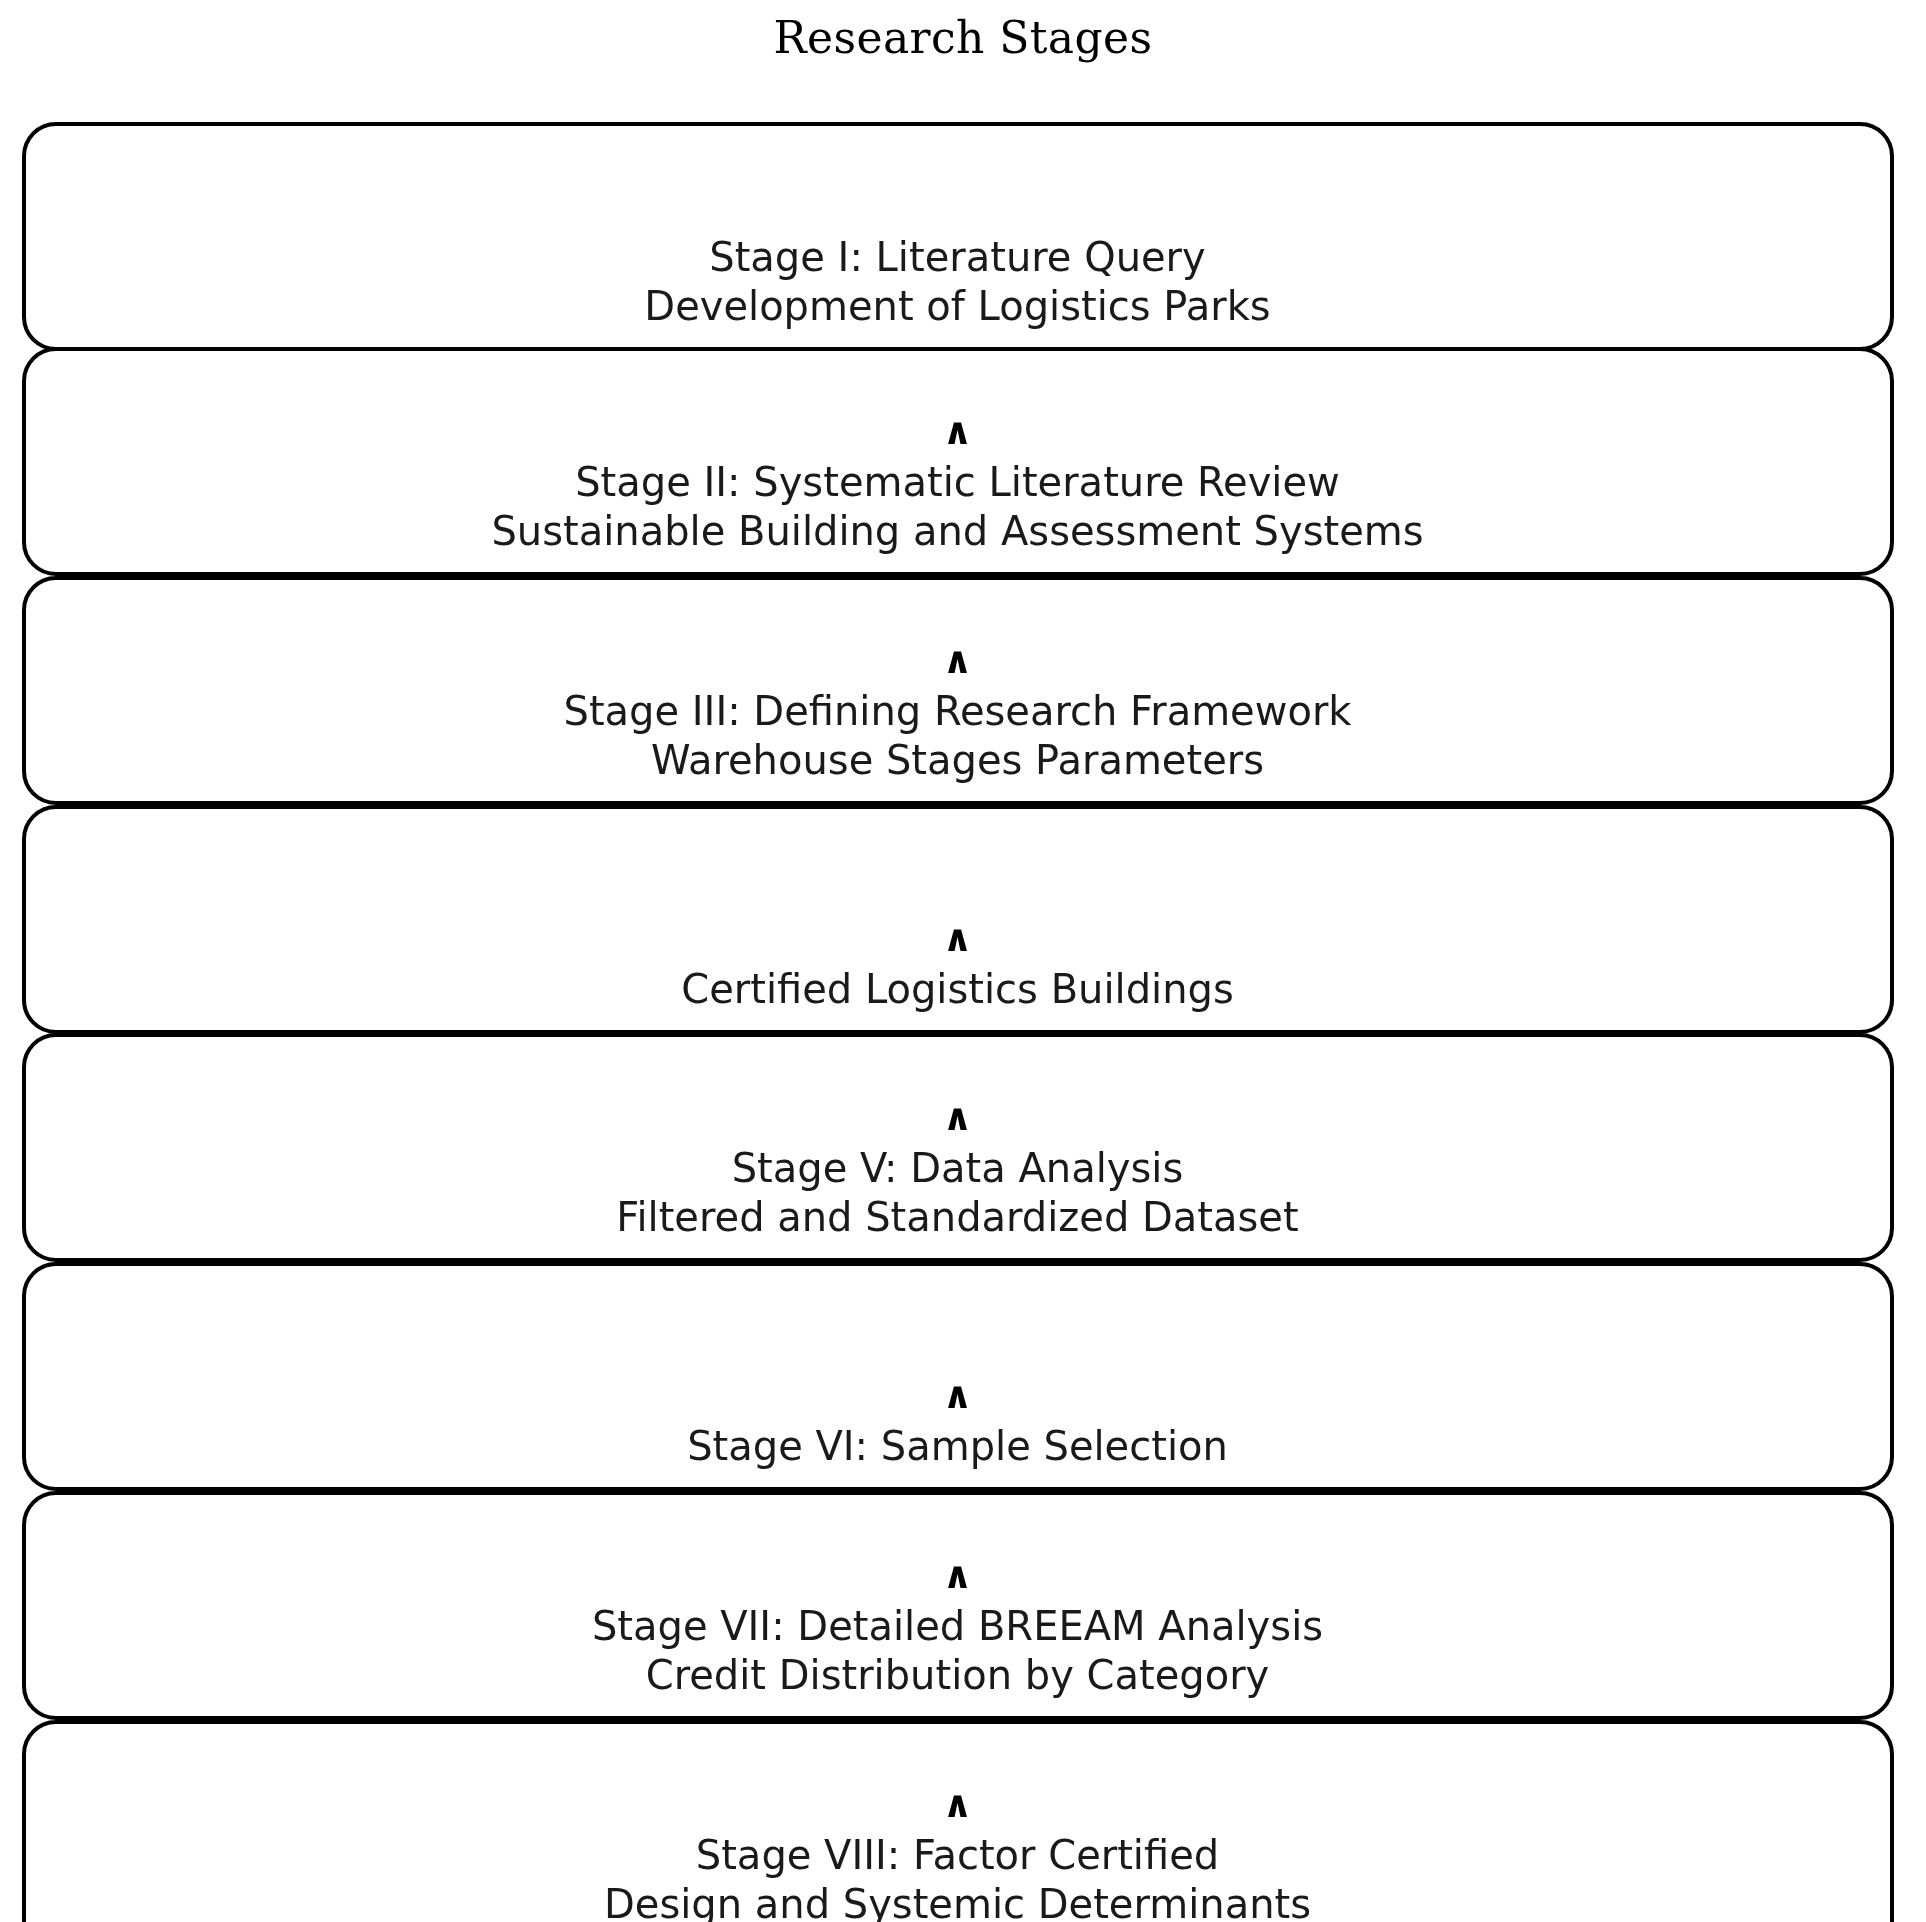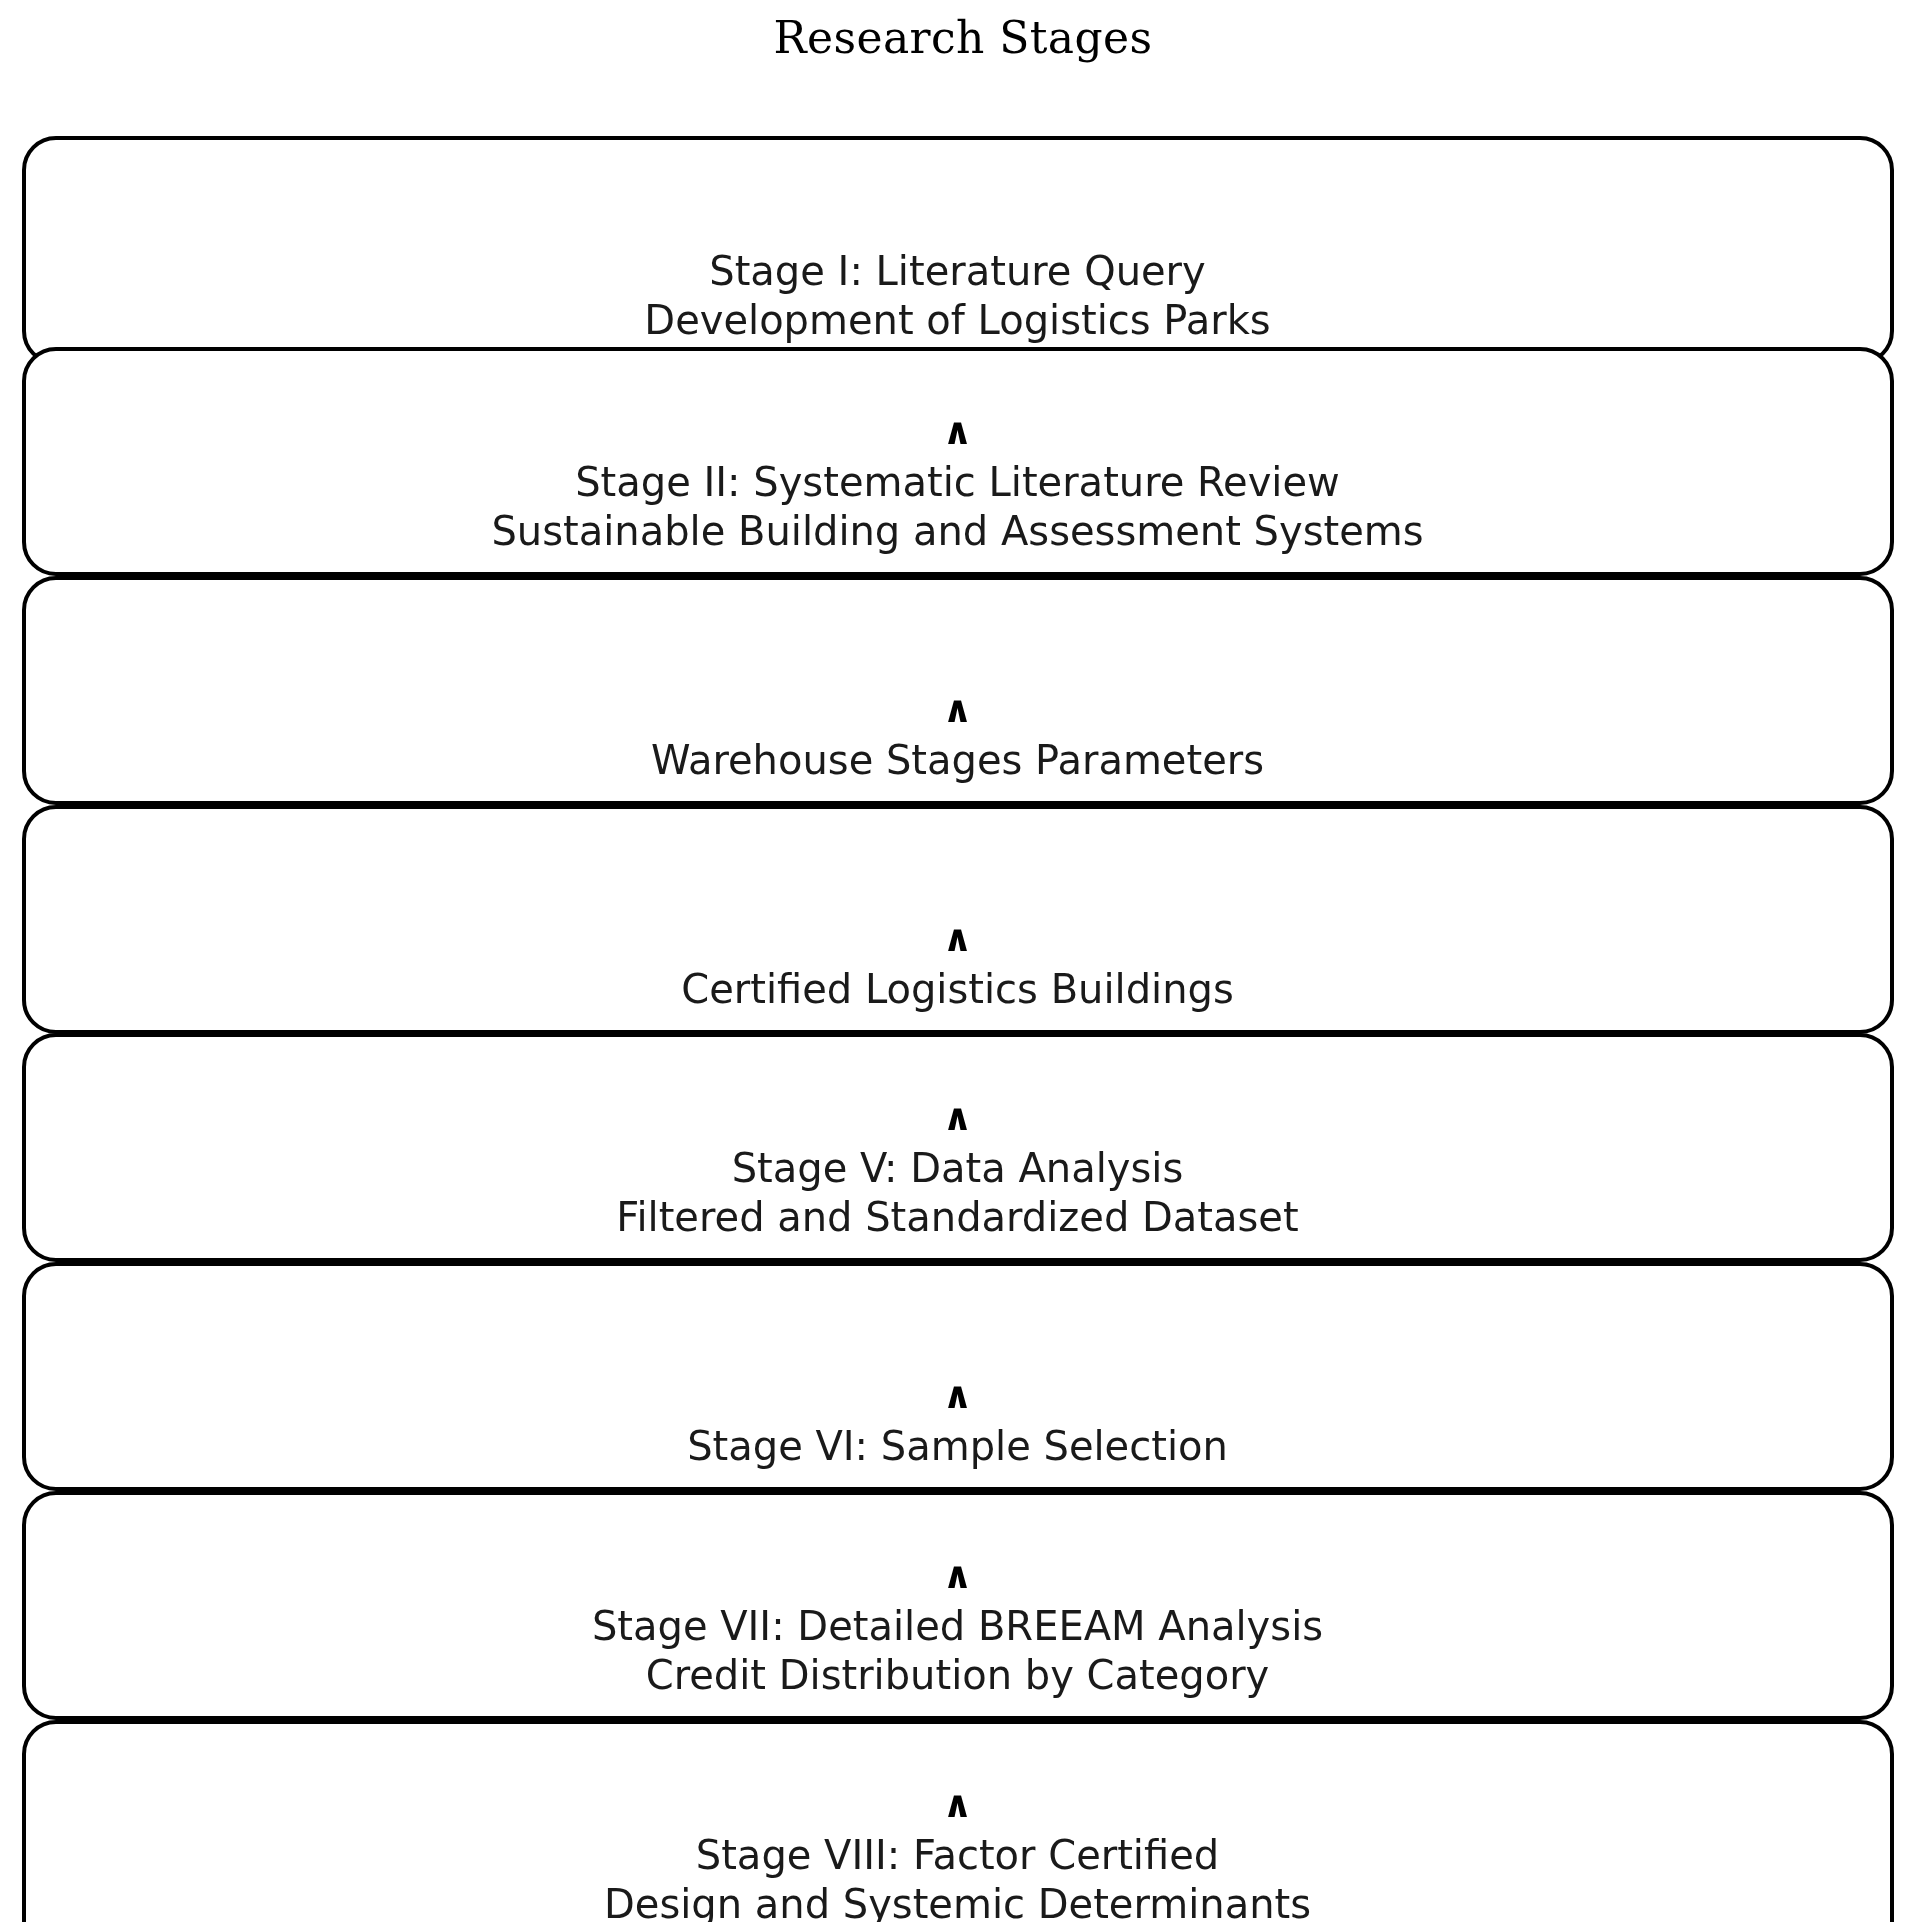--- a/index.html
+++ b/index.html
@@ -98,37 +98,38 @@
 </style>
 </head>
 <body>
 
 <div id="canvas">
 
   <div id="chart-title">Research Stages</div>
 
   <div id="stage-stack">
 
-  <div class="stage-box" style="top: 18px; z-index: 1; padding-left: 48px;">
+  <div class="stage-box" style="top: 4px; z-index: 1; padding-left: 48px;">
         <div class="stage-inner">
           <span class="stage-chevron hidden">∧</span>
           <span class="stage-line stage-heading">Stage I: Literature Query</span>
           <span class="stage-line stage-subtext">Development of Logistics Parks</span>
         </div>
       </div>
       <div class="stage-box" style="top: 229px; z-index: 2;">
         <div class="stage-inner">
           <span class="stage-chevron">∧</span>
           <span class="stage-line stage-heading">Stage II: Systematic Literature Review</span>
           <span class="stage-line stage-subtext">Sustainable Building and Assessment Systems</span>
         </div>
       </div>
       <div class="stage-box" style="top: 458px; z-index: 3;">
         <div class="stage-inner">
           <span class="stage-chevron">∧</span>
+          <span class="stage-line stage-heading">Stage III: Defining Research Framework</span>
           <span class="stage-line stage-subtext">Warehouse Stages Parameters</span>
         </div>
       </div>
       <div class="stage-box" style="top: 687px; z-index: 4;">
         <div class="stage-inner">
           <span class="stage-chevron">∧</span>
           <span class="stage-line stage-subtext">Certified Logistics Buildings</span>
         </div>
       </div>
       <div class="stage-box" style="top: 915px; z-index: 5;">

